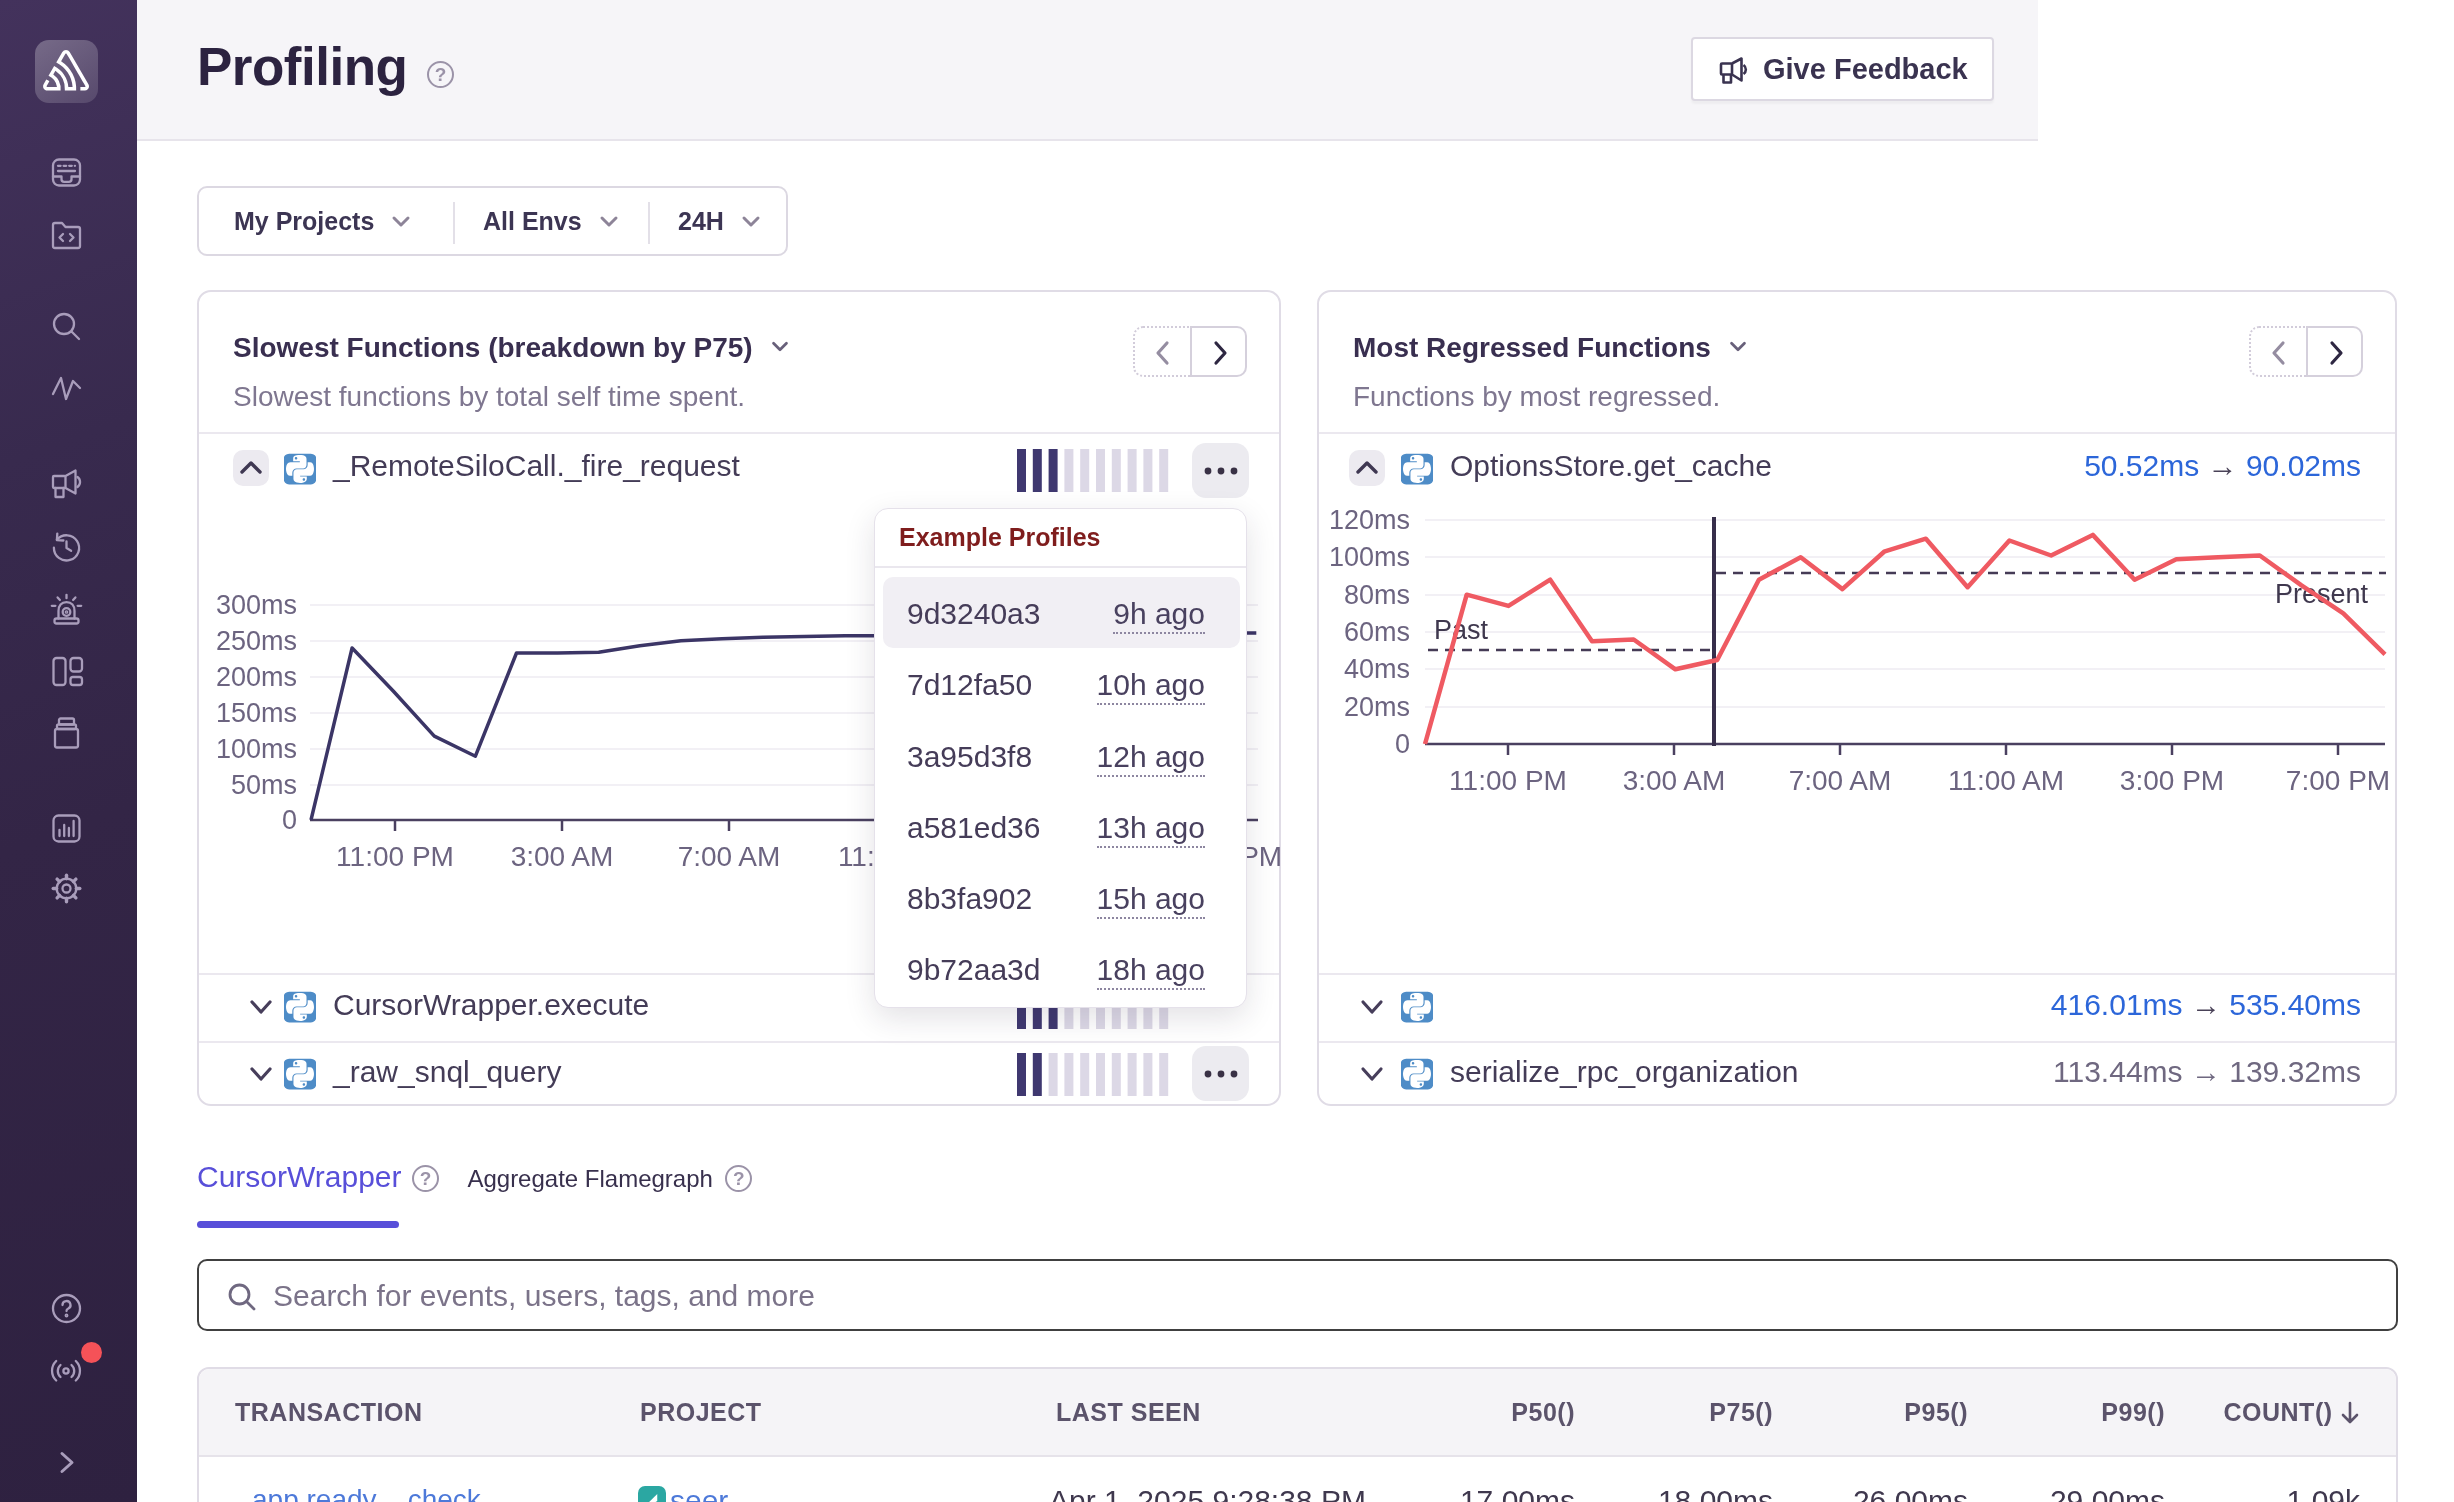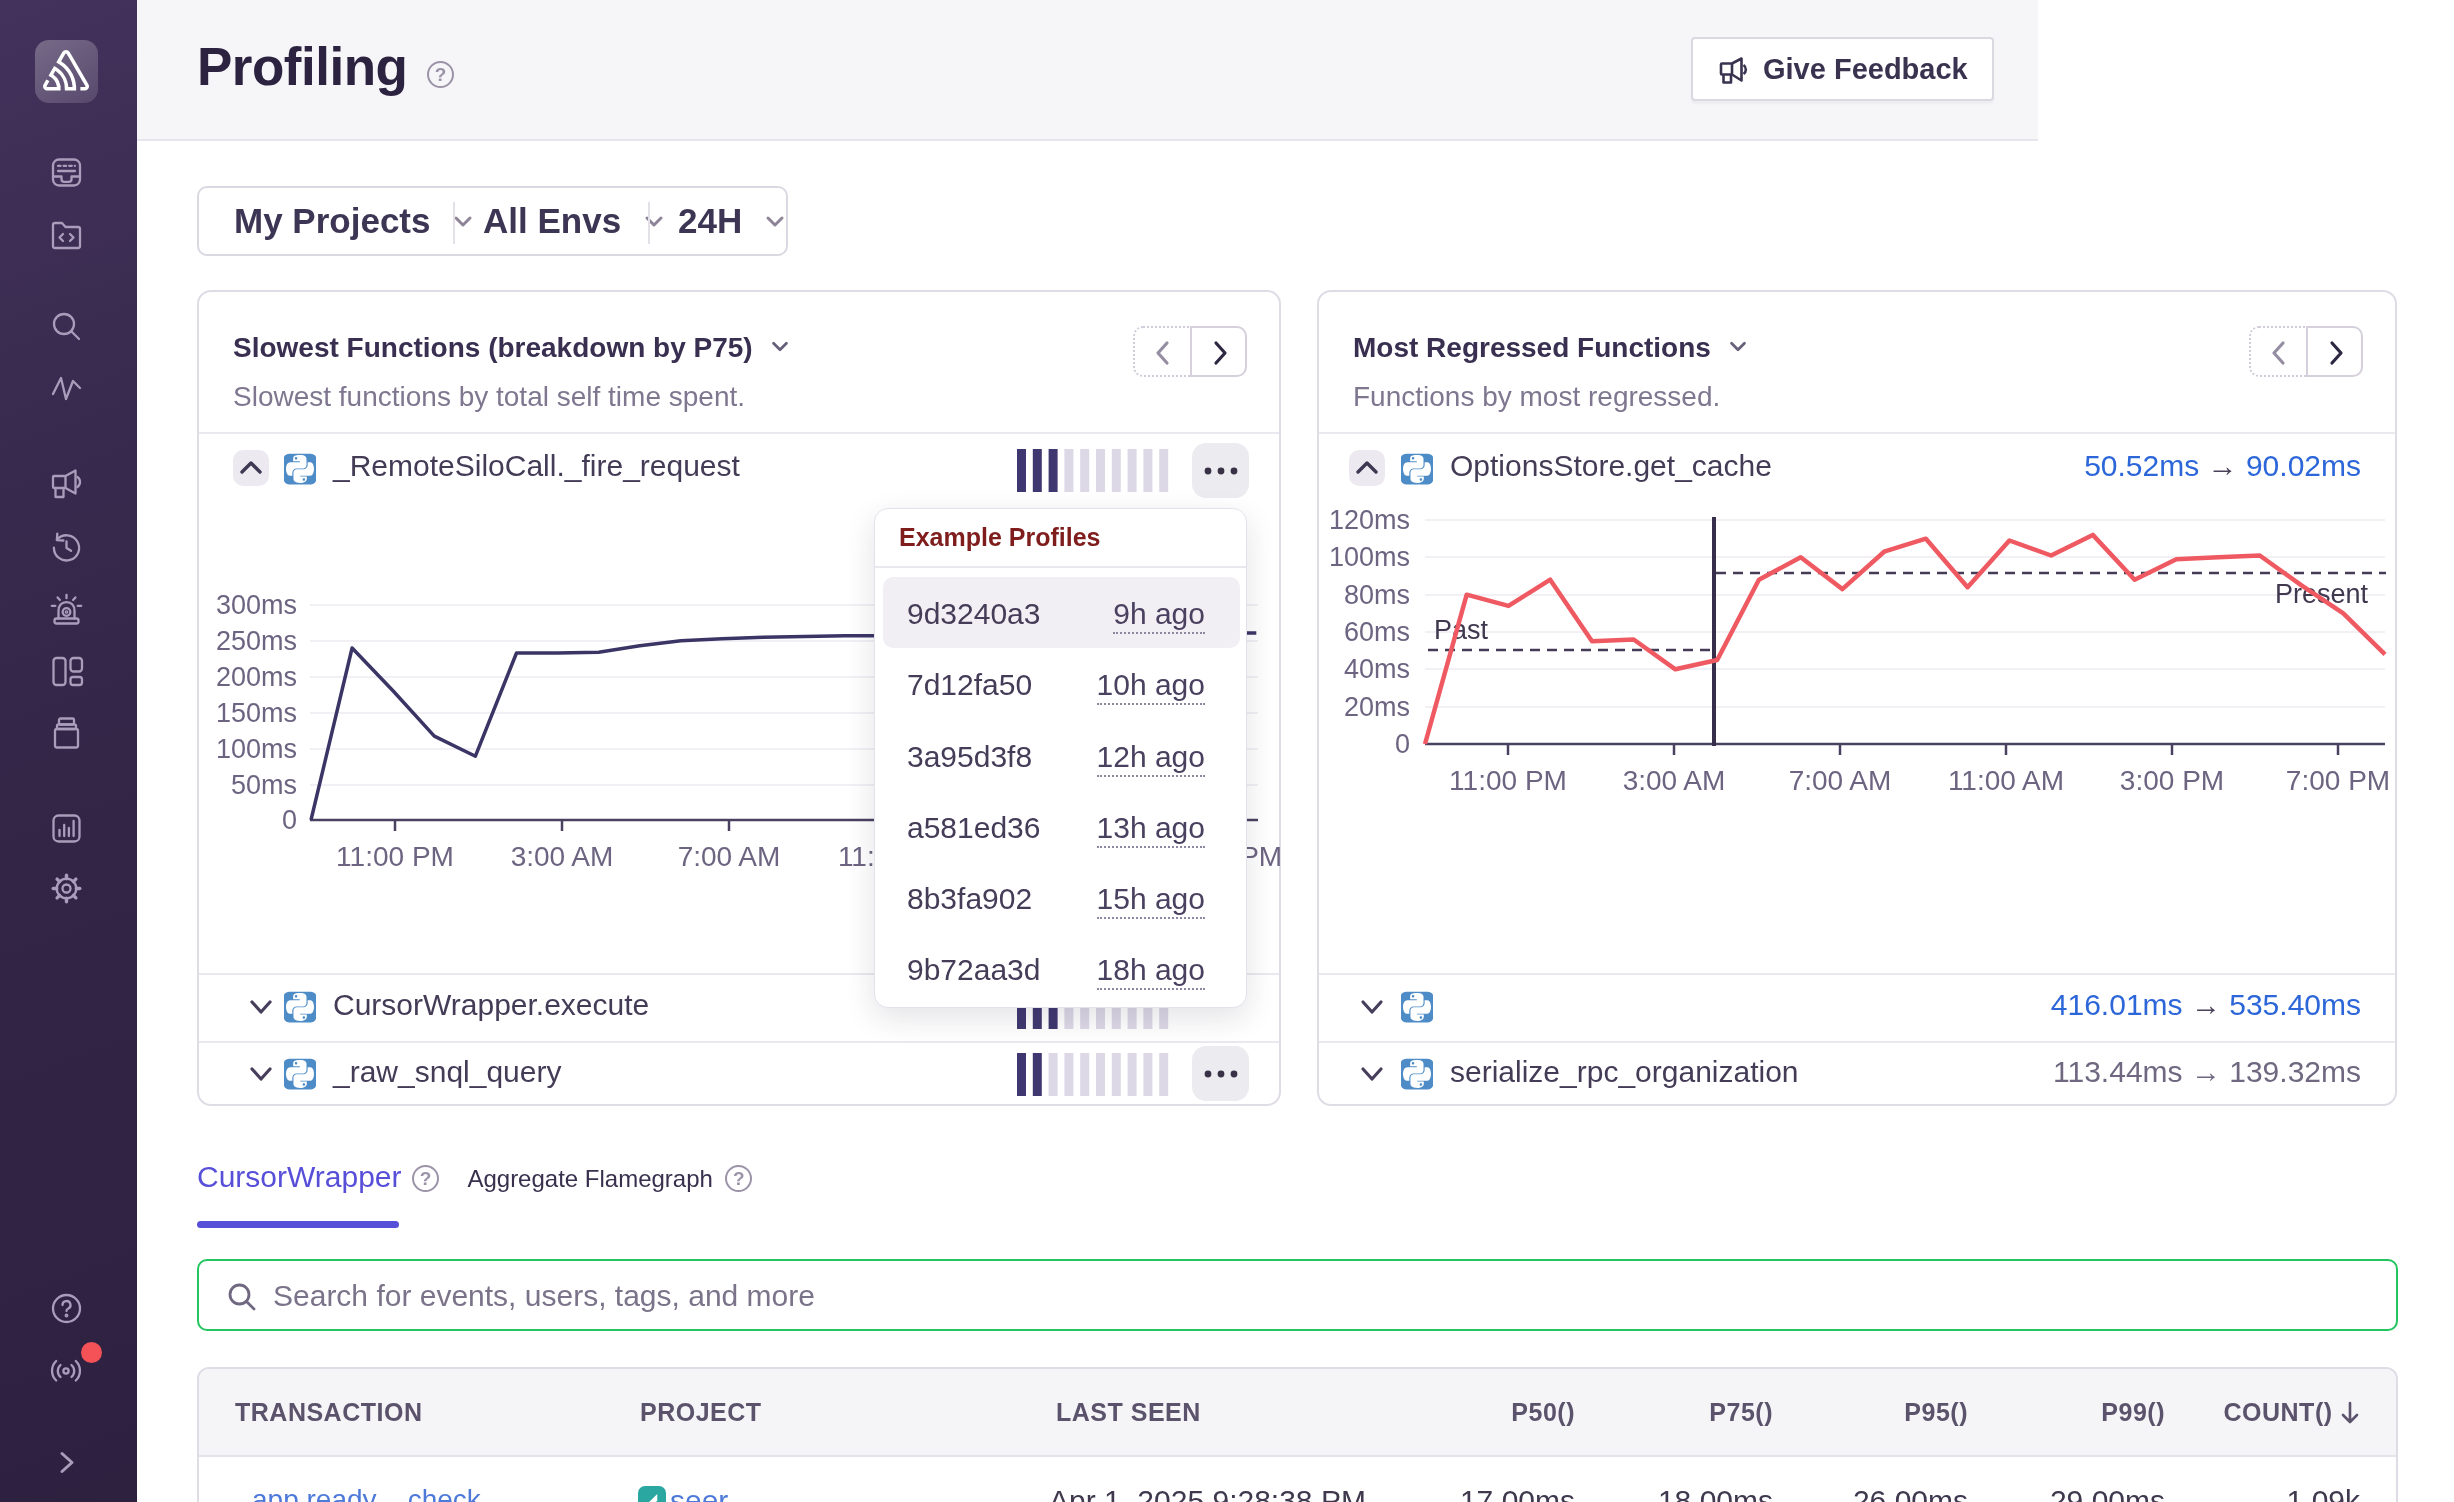--- a/index.html
+++ b/index.html
@@ -23,21 +23,21 @@
      color:#9b93a8; font-size:19px; font-weight:bold; text-align:center; line-height:24px; }
   #titleq { position:absolute; left:290px; top:61px; }
   #feedbackBtn { position:absolute; right:44px; top:37px; height:64px; width:303px; background:#fff;
     border:2px solid #dcd8e2; border-radius:4px; box-shadow:0 3px 2px rgba(50,40,60,0.04);
     font-size:29px; font-weight:bold; color:#3a3350; text-align:left; }
   #feedbackBtn .lbl { position:absolute; left:70px; top:14px; }
 
   
   #filterbar { position:absolute; left:197px; top:186px; width:591px; height:70px; background:#fff;
     border:2px solid #dcd8e2; border-radius:10px; }
-  .fseg { position:absolute; top:0; height:100%; display:flex; align-items:center; font-size:35px; font-weight:bold; color:#3c3553; }
+  .fseg { position:absolute; top:0; height:100%; display:flex; align-items:center; font-size:25px; font-weight:bold; color:#3c3553; }
   .fdiv { position:absolute; top:14px; height:42px; width:2px; background:#e3e0e8; }
 
   
   .card { position:absolute; top:290px; height:816px; background:#fff; border:2px solid #e0dce6; border-radius:14px; }
   #cardL { left:197px;  width:1084px; }
   #cardR { left:1317px; width:1080px; }
   .ctitle { position:absolute; left:34px; top:40px; font-size:28px; font-weight:bold; color:#392f50; }
   .csub   { position:absolute; left:34px; top:89px; font-size:28px; color:#7f7790;text-align:center; }
   .cdiv   { position:absolute; left:0; right:0; top:140px; height:2px; background:#ebe8ef; }
   .pager { position:absolute; top:34px; right:33px; width:113px; height:51px; }
@@ -50,21 +50,21 @@
   .fname { position:absolute; font-size:30px; color:#443c57; }
   .msvals { position:absolute; font-size:30px; right:34px; text-align:right; }
   .blue { color:#2c66d9; }
   .mutedv { color:#6f6880; }
   .dotsbtn { position:absolute; width:57px; height:55px; border-radius:14px; background:#ecebf0; }
 
   
   #tabs { position:absolute; left:197px; top:1160px; }
   
   #searchbar { position:absolute; left:197px; top:1259px; width:2201px; height:72px; background:#fff;
-    border:2px solid #22c55e; border-radius:10px; }
+    border:2px solid #404040; border-radius:10px; }
   #searchbar .ph { position:absolute; left:74px; top:18px; font-size:30px; color:#7b7389; }
 
   
   #table { position:absolute; left:197px; top:1367px; width:2201px; height:200px; background:#fff;
     border:2px solid #e0dce6; border-radius:12px 12px 0 0; }
   #thead { position:absolute; left:0; right:0; top:0; height:88px; background:#f5f4f7; border-bottom:2px solid #e6e3ea; border-radius:11px 11px 0 0; }
   .th { position:absolute; top:29px; font-size:25px; font-weight:bold; color:#5b536b; letter-spacing:0.5px; }
   .td { position:absolute; top:115px; font-size:30px; color:#3f384e; }
 
   

